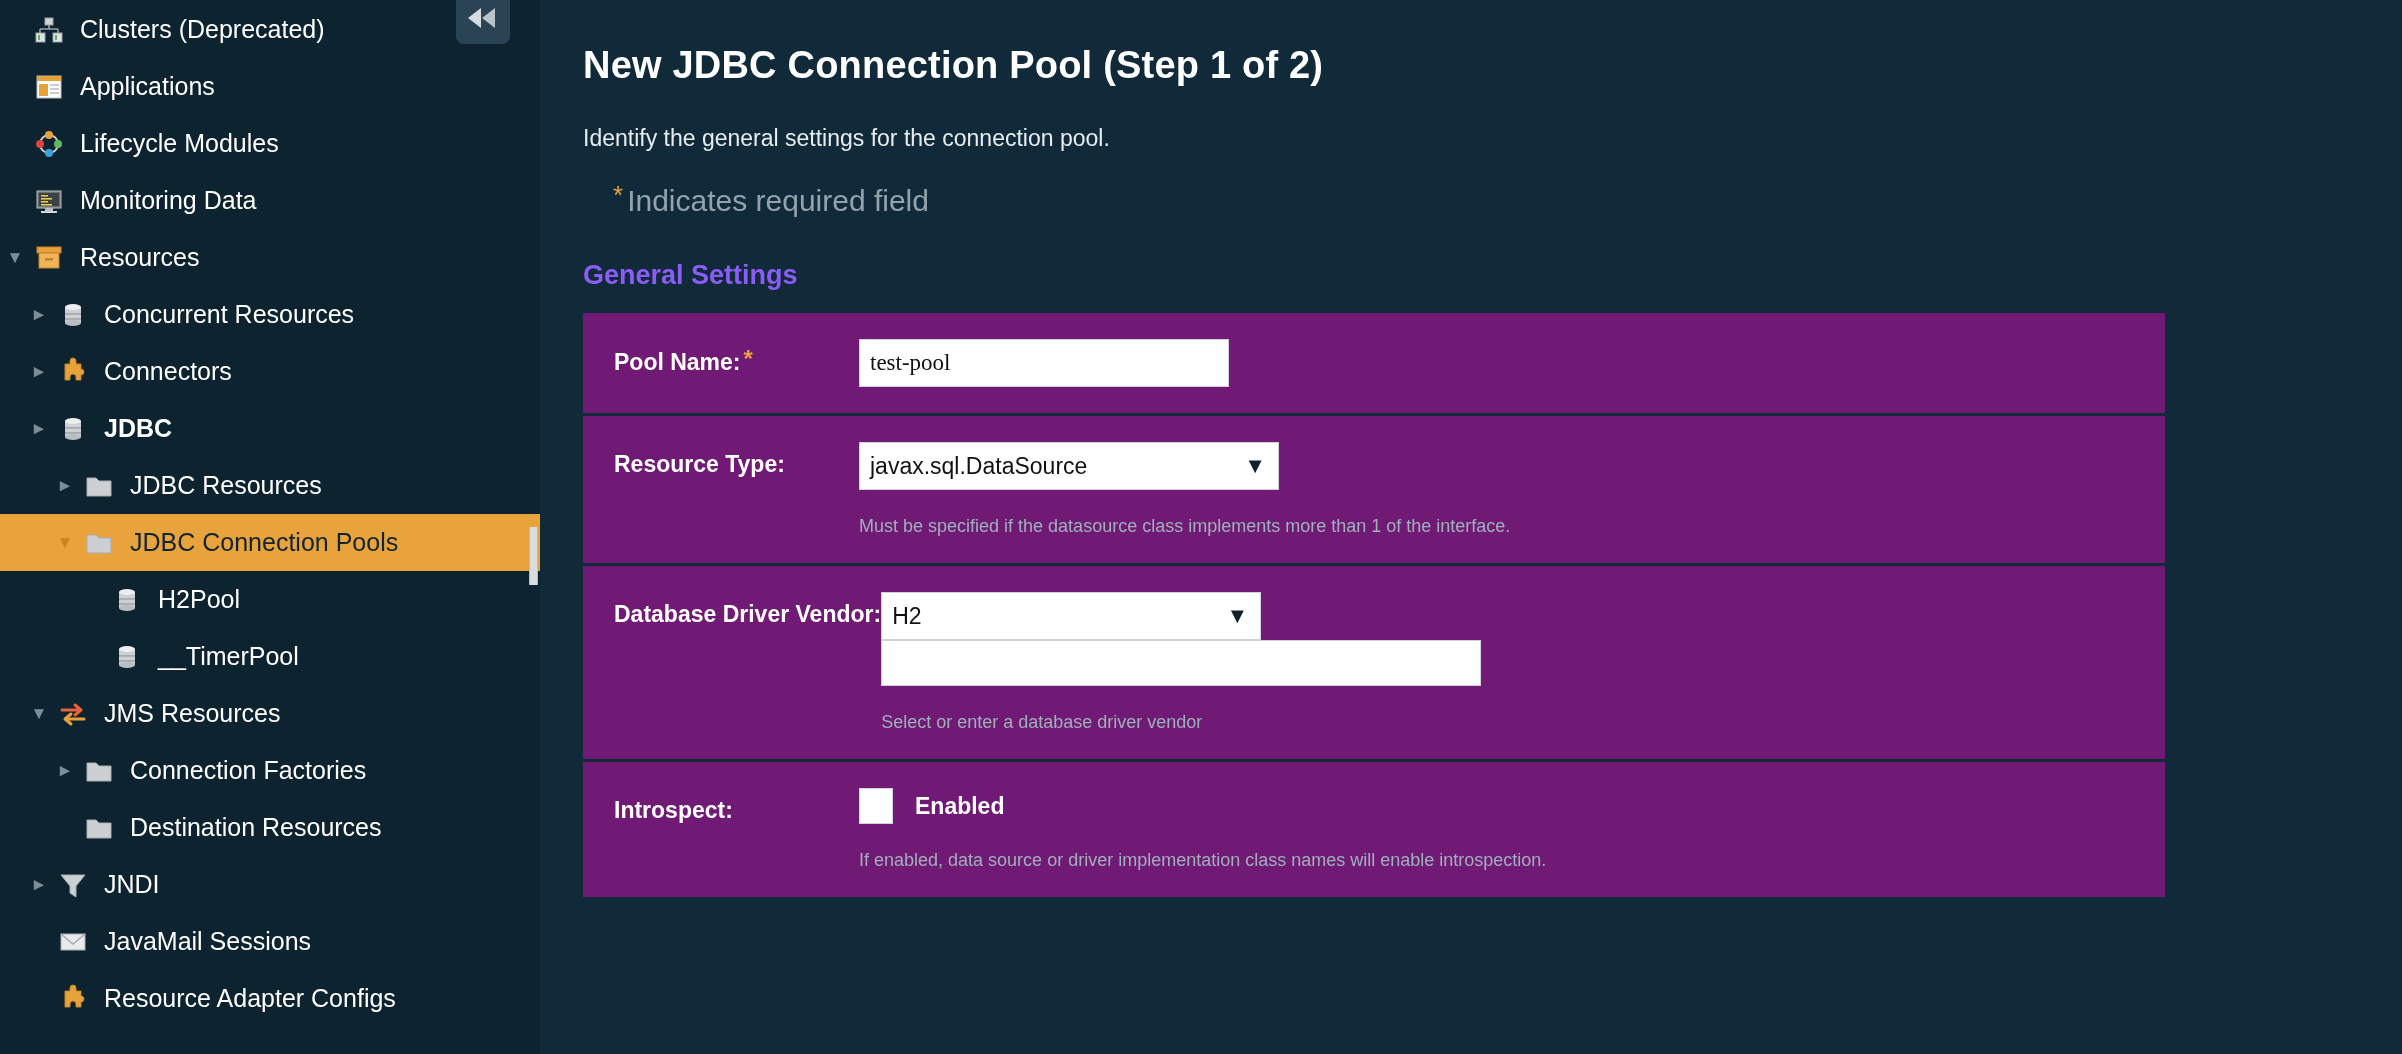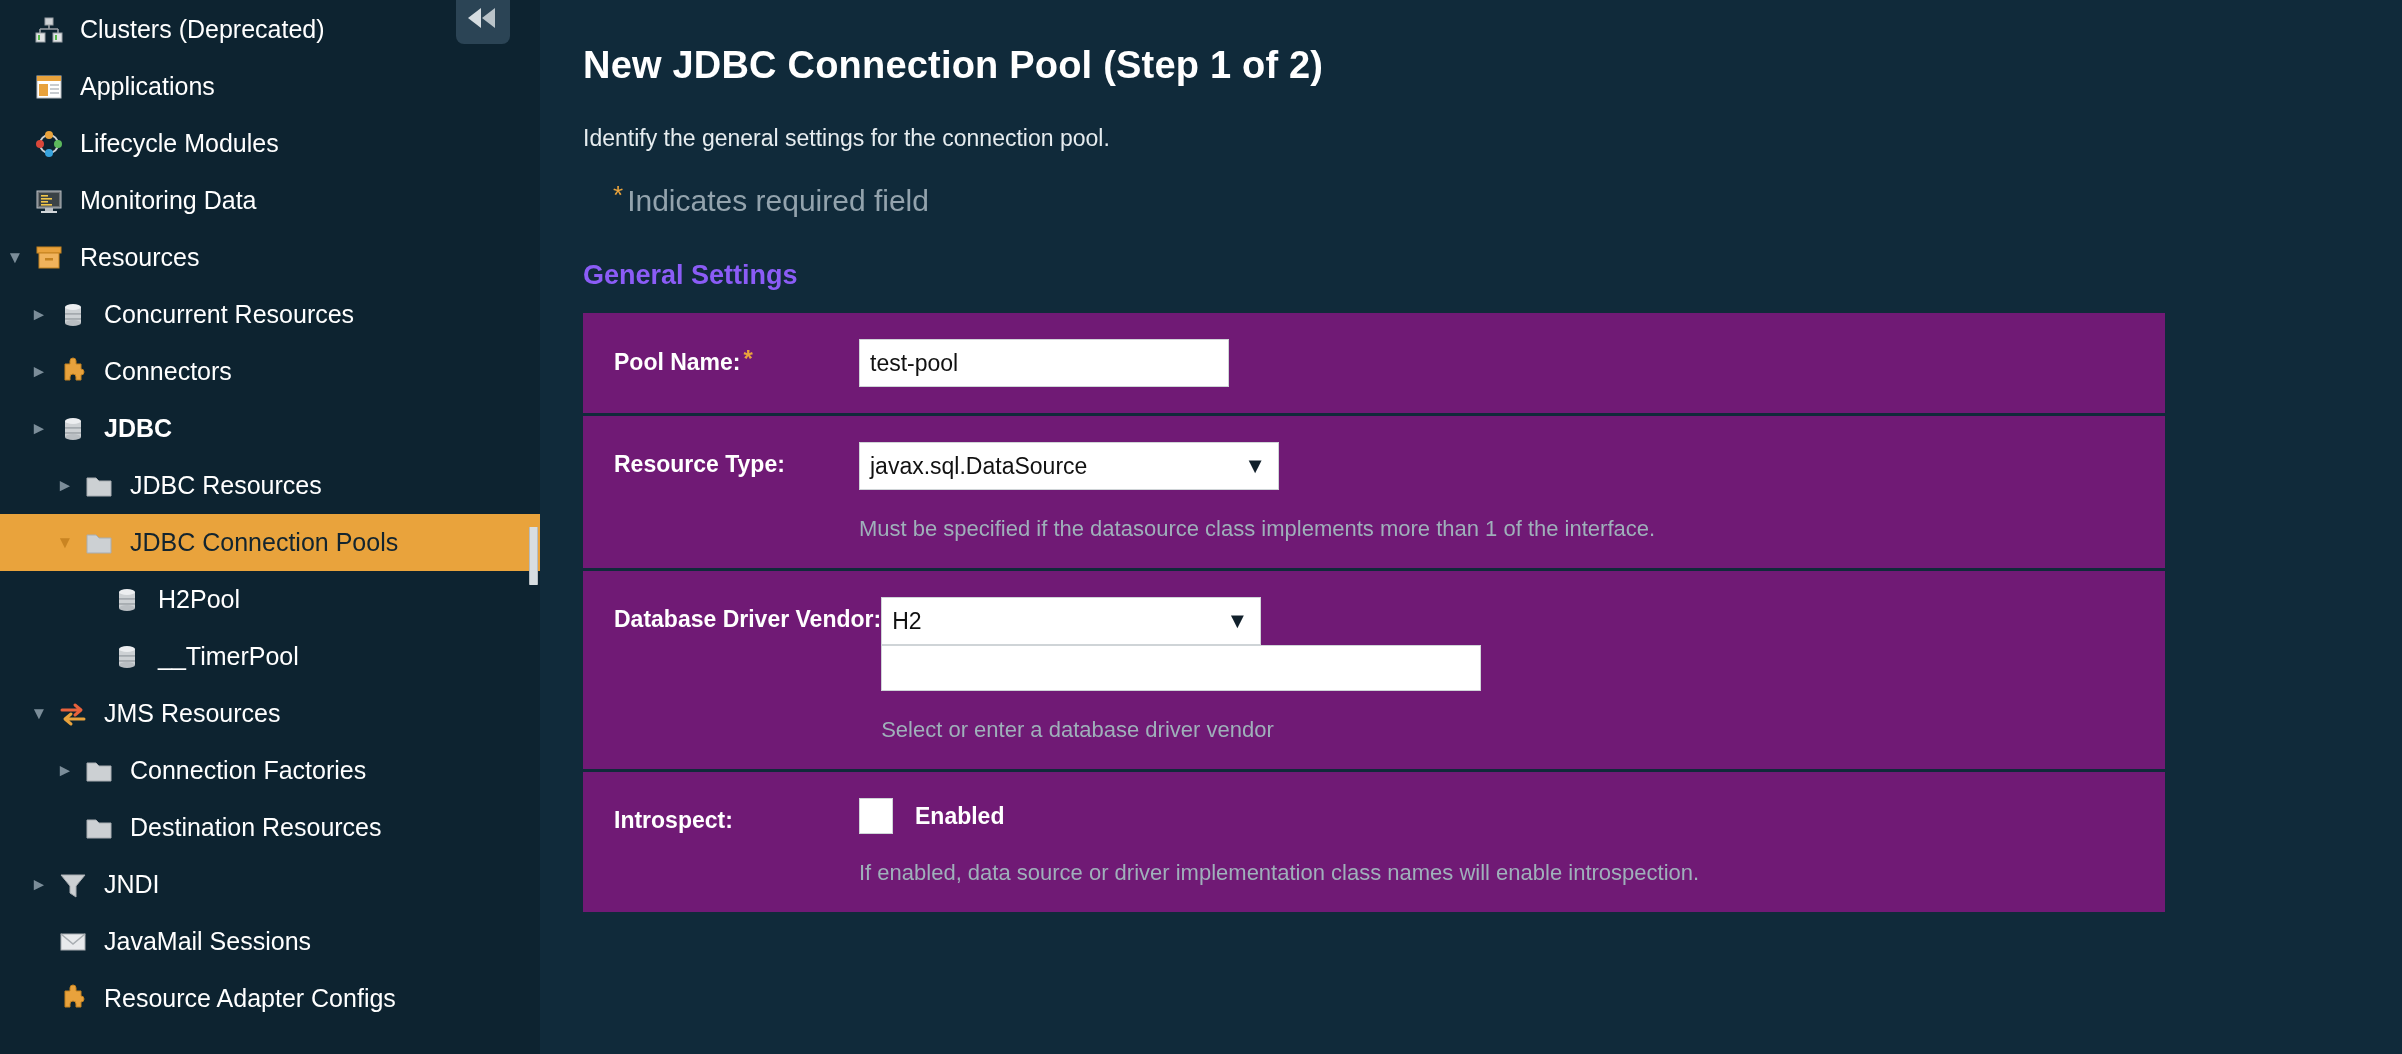--- a/index.html
+++ b/index.html
@@ -148,21 +148,21 @@
   }
   .frow .fctl { flex: 1 1 auto; padding-right: 20px; }
 
   .text-input {
     width: 370px; height: 48px;
     background: #ffffff;
     border: 1px solid #cfd4d7;
     color: #111111;
     font-size: 23px;
     padding: 0 10px;
-    font-family: Liberation Sans, sans-serif;
+    font-family: Liberation Serif, serif;
     display: flex; align-items: center;
   }
   .select-box {
     position: relative;
     background: #ffffff;
     border: 1px solid #cfd4d7;
     color: #111111;
     font-size: 23px;
     height: 48px;
     display: flex; align-items: center;
@@ -182,21 +182,21 @@
     background: #ffffff;
     border: 1px solid #cfd4d7;
     margin-top: 0px;
     color: #111;
     font-size: 23px;
     padding: 0 10px;
     display: flex; align-items: center;
   }
   .hint {
     color: #9fb0ba;
-    font-size: 22px;
+    font-size: 18px;
     margin-top: 26px;
   }
   .chk-line { display: flex; align-items: center; }
   .checkbox {
     width: 34px; height: 36px;
     background: #ffffff;
     border: 1px solid #cfd4d7;
     flex: 0 0 34px;
     cursor: pointer;
   }

